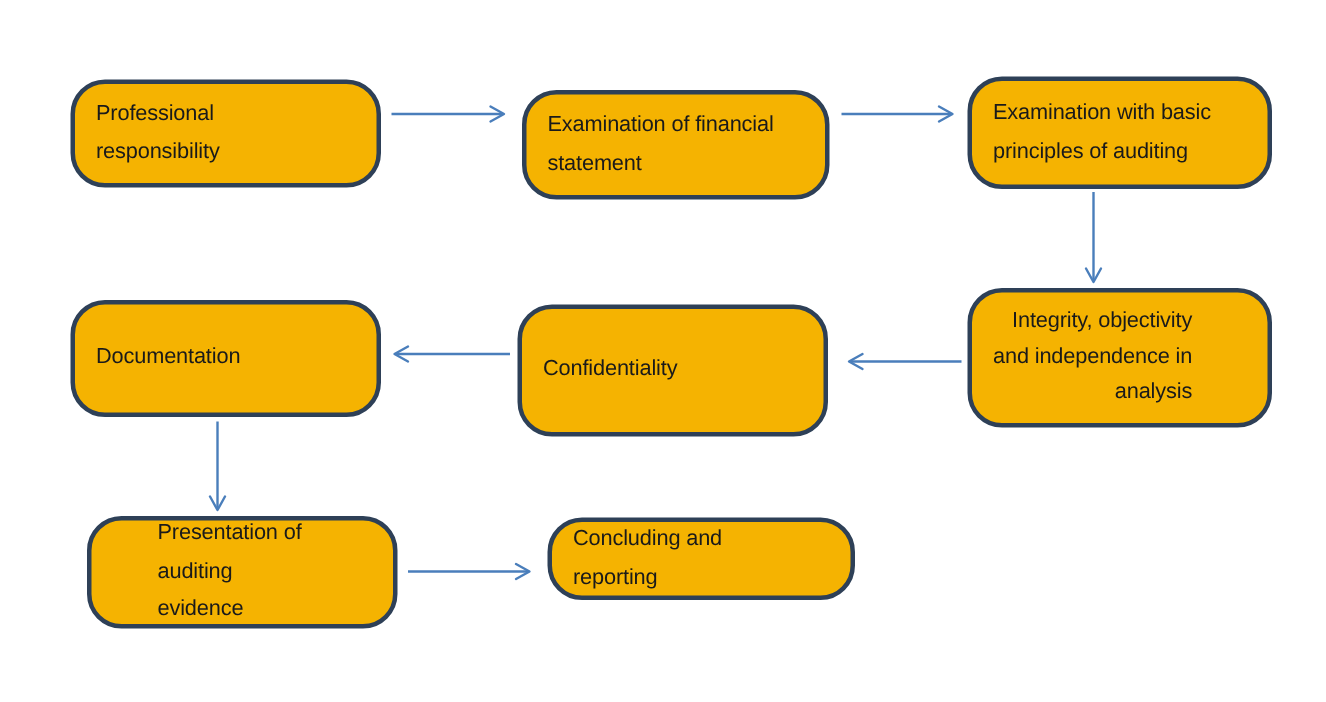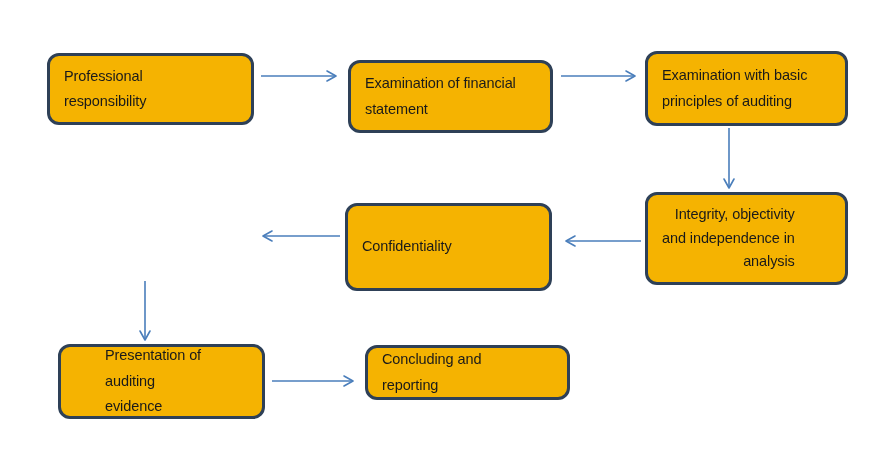--- a/index.html
+++ b/index.html
@@ -16,21 +16,21 @@
     width: 884px;
     height: 468px;
     background: #ffffff;
     overflow: hidden;
   }
   .node {
     position: absolute;
     box-sizing: border-box;
     background: #F5B301;
     border: 3px solid #2E4057;
-    border-radius: 12px;
+    border-radius: 23px;
     display: flex;
     align-items: center;
     padding: 6px 14px;
   }
   .node .label {
     font-family: "Liberation Sans", sans-serif;
     font-size: 14.5px;
     line-height: 1.75;
     color: #1a1a1a;
     white-space: pre-line;
@@ -121,20 +121,23 @@
   <div class="node three-line" style="left:645px; top:192px; width:203px; height:93px;text-align:right;">
     <span class="label">Integrity, objectivity
 and independence in
 analysis</span>
   </div>
 
   <div class="node" style="left:345px; top:203px; width:207px; height:88px;">
     <span class="label">Confidentiality</span>
   </div>
 
+  <div class="node" style="left:47px; top:200px; width:207px; height:78px;">
+    <span class="label">Documentation</span>
+  </div>
 
   <div class="node" style="left:58px; top:344px; width:207px; height:75px;padding-left:44px;">
     <span class="label">Presentation of auditing
 evidence</span>
   </div>
 
   <div class="node" style="left:365px; top:345px; width:205px; height:55px;">
     <span class="label">Concluding and
 reporting</span>
   </div>

